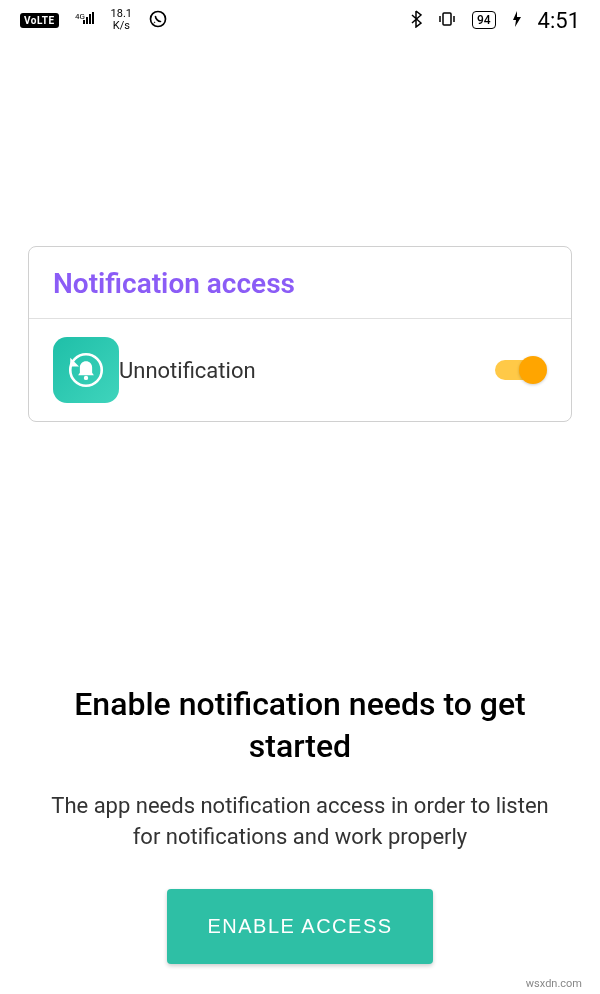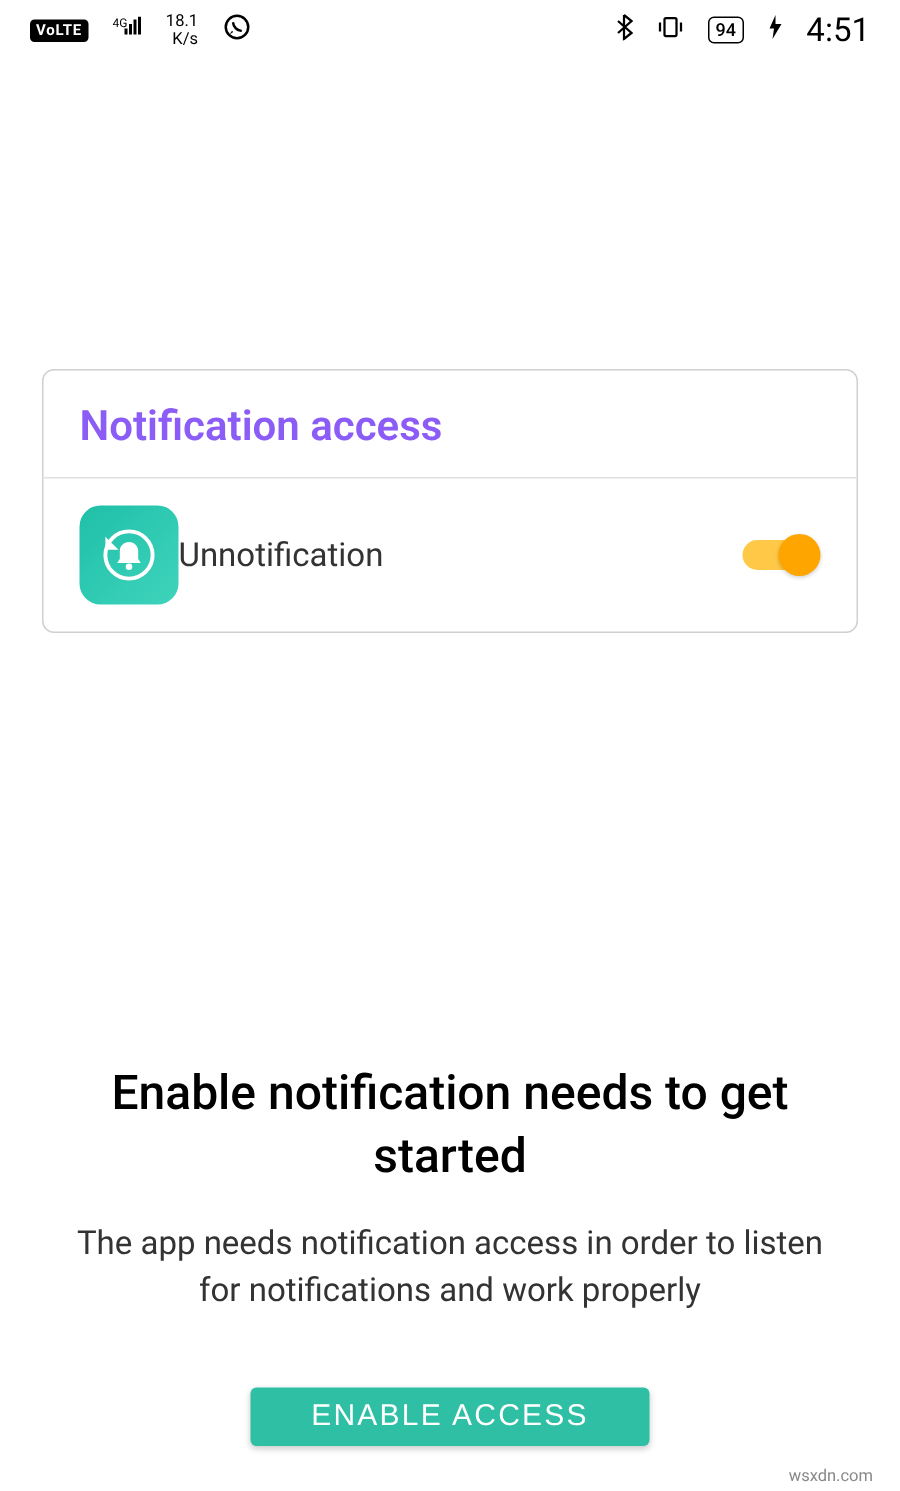--- a/index.html
+++ b/index.html
@@ -39,21 +39,21 @@
       color: #fff;
       font-size: 10px;
       font-weight: bold;
       padding: 2px 4px;
       border-radius: 3px;
       letter-spacing: 0.5px;
     }
     .speed-text {
       font-size: 11px;
       line-height: 1.1;
-      text-align: right;
+      text-align: center;
     }
     .battery-box {
       border: 1.5px solid #000;
       border-radius: 4px;
       padding: 1px 4px;
       font-size: 12px;
       font-weight: 500;
       display: inline-flex;
       align-items: center;
     }
@@ -135,28 +135,28 @@
       font-size: 32px;
       font-weight: 500;
       color: #000;
       line-height: 1.3;
       margin-bottom: 24px;
     }
     .prompt-description {
       font-size: 22px;
       color: #333;
       line-height: 1.4;
-      margin-bottom: 48px;
+      margin-bottom: 36px;
       padding: 0 10px;
     }
     .enable-button {
       background: #2ebfa5;
       color: #ffffff;
       border: none;
-      padding: 8px 40px;
+      padding: 26px 40px;
       font-size: 20px;
       font-weight: 500;
       letter-spacing: 1.5px;
       border-radius: 4px;
       cursor: pointer;
       box-shadow: 0 2px 4px rgba(0,0,0,0.2);
     }
     .watermark {
       position: absolute;
       bottom: 4px;

